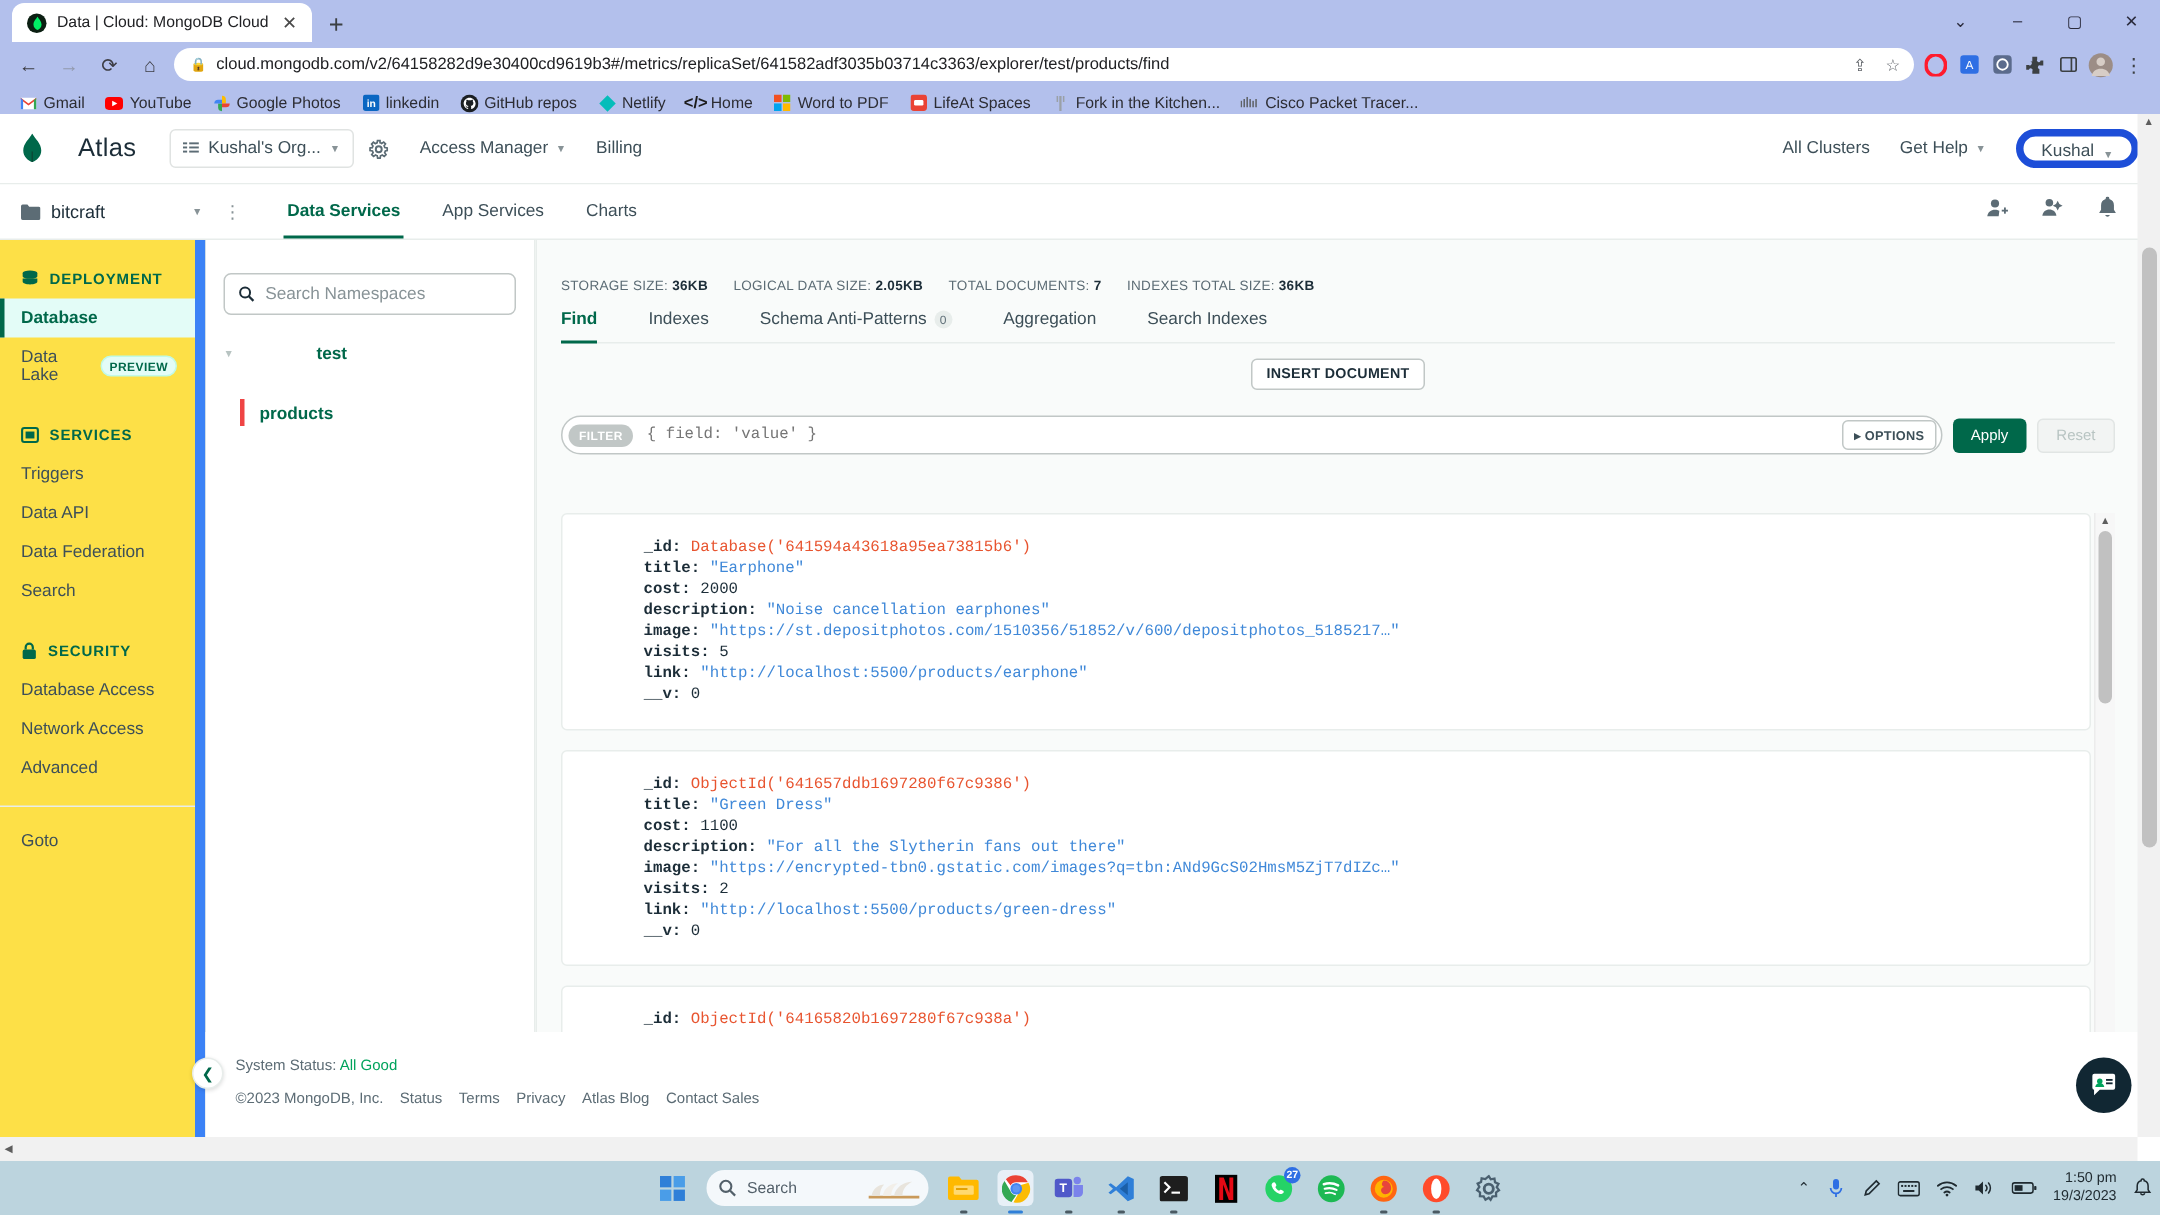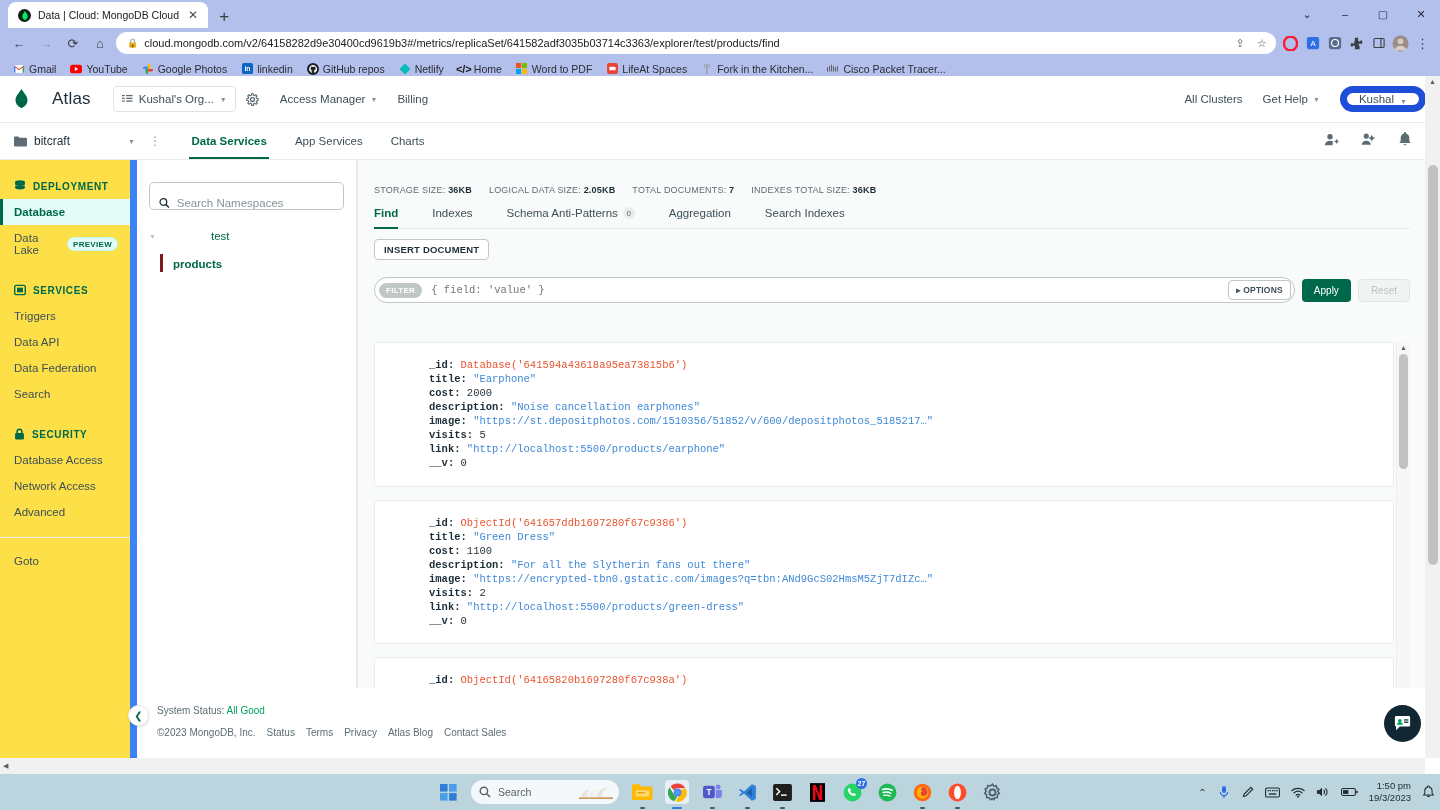--- a/index.html
+++ b/index.html
@@ -79,21 +79,21 @@
   }
   .org-name { font-size: 11.5px; color: #3d4f58; max-width: 86px; overflow: hidden; text-overflow: ellipsis; white-space: nowrap;}
   .caret { font-size: 7px; color: #889397; }
   .gear-btn { margin: 0 10px 0 9px; cursor: pointer; display: flex; align-items: center; }
   .topnav-link {
     font-size: 11.5px; color: #3d4f58; padding: 0 10px; cursor: pointer;
     display: flex; align-items: center; gap: 5px;
   }
   .spacer { flex: 1; }
   .user-pill {
-    height: 26px; border: 7px solid #1d4ed8; border-radius: 13px;
+    height: 26px; border: 5px solid #1d4ed8; border-radius: 13px;
     display: flex; align-items: flex-end; gap: 6px; padding: 0 12px; margin-left: 10px; cursor: pointer;
   }
 
   .proj-bar {
     height: 37px; display: flex; align-items: center; padding: 0 14px;
     border-bottom: 1px solid #e8edeb; background: #fff;
   }
   .proj-name { display: flex; align-items: center; gap: 7px; font-size: 12px; color: #1c2d38; cursor: pointer; }
   .proj-caret { margin-left: 58px; font-size: 7px; color: #889397; cursor: pointer; }
   .kebab { margin: 0 16px 0 14px; font-size: 12px; color: #889397; cursor: pointer; letter-spacing: .5px; line-height: 1;}
@@ -135,32 +135,32 @@
     width: 220px; background: #fff; border-right: 1px solid #e8edeb;
     padding: 10px 12px 0; flex: 0 0 auto;
   }
   .create-db {
     width: 100%; height: 24px; border: 1px solid #c1c7c6; border-radius: 4px;
     background: #fff; font-size: 11px; color: #1c2d38; font-weight: bold;
     cursor: pointer; font-family: inherit;
   }
   .ns-search {
     margin-top: 12px; height: 28px; border: 1px solid #c1c7c6; border-radius: 5px;
-    display: flex; align-items: flex-end; gap: 7px; padding: 0 9px;
+    display: flex; align-items: center; gap: 7px; padding: 0 9px;
   }
   .ns-search input {
     border: none; outline: none; font-size: 11.5px; color: #3d4f58;
     background: transparent; width: 100%; font-family: inherit;
   }
   .ns-search input::placeholder { color: #889397; }
   .ns-db { display: flex; align-items: center; gap: 7px; margin-top: 20px; cursor: pointer; }
-  .ns-db-name { font-size: 11.5px; color: #00684a; font-weight: normal; padding-left: 48px; }
+  .ns-db-name { font-size: 11.5px; color: #00684a; font-weight: bold; padding-left: 48px; }
   .ns-coll {
-    margin-top: 12px; margin-left: 11px; padding-left: 10px;
-    border-left: 3px solid #7f1d1d; cursor: pointer;
+    margin-top: 24px; margin-left: 11px; padding-left: 10px;
+    border-left: 3px solid #ef4444; cursor: pointer;
   }
   .ns-coll-name { font-size: 11.5px; color: #00684a; font-weight: bold; }
 
   
   .main {
     flex: 1; background: #f9fbfa; position: relative; overflow: hidden;
     border-left: 1px solid #e8edeb;
   }
   .main-inner { padding: 14px 30px 0 16px; }
   .coll-title { font-size: 16px; font-weight: bold; color: #1c2d38; }
@@ -173,21 +173,21 @@
     cursor: pointer; position: relative; display: flex; align-items: center; gap: 5px;
   }
   .ctab.active { color: #00684a; font-weight: bold; }
   .ctab.active::after {
     content: ''; position: absolute; left: 0; right: 0; bottom: -1px; height: 2.5px; background: #00684a;
   }
   .cnt-badge {
     width: 12px; height: 12px; border-radius: 50%; background: #e8edeb;
     color: #5c6c75; font-size: 8px; display: flex; align-items: center; justify-content: center;
   }
-  .insert-row { display: flex; justify-content: flex-start; margin-top: 10px; }
+  .insert-row { display: flex; justify-content: center; margin-top: 10px; }
   .insert-btn {
     border: 1px solid #c1c7c6; border-radius: 4px; background: #fff;
     font-size: 9.5px; font-weight: bold; color: #1c2d38; padding: 4px 9px;
     cursor: pointer; letter-spacing: .2px; font-family: inherit;
   }
   .filter-row { display: flex; align-items: center; gap: 7px; margin-top: 17px; }
   .filter-box {
     flex: 1; height: 26px; background: #fff; border: 1px solid #c1c7c6; border-radius: 13px;
     display: flex; align-items: center; padding: 0 3px 0 4px; gap: 9px;
   }

